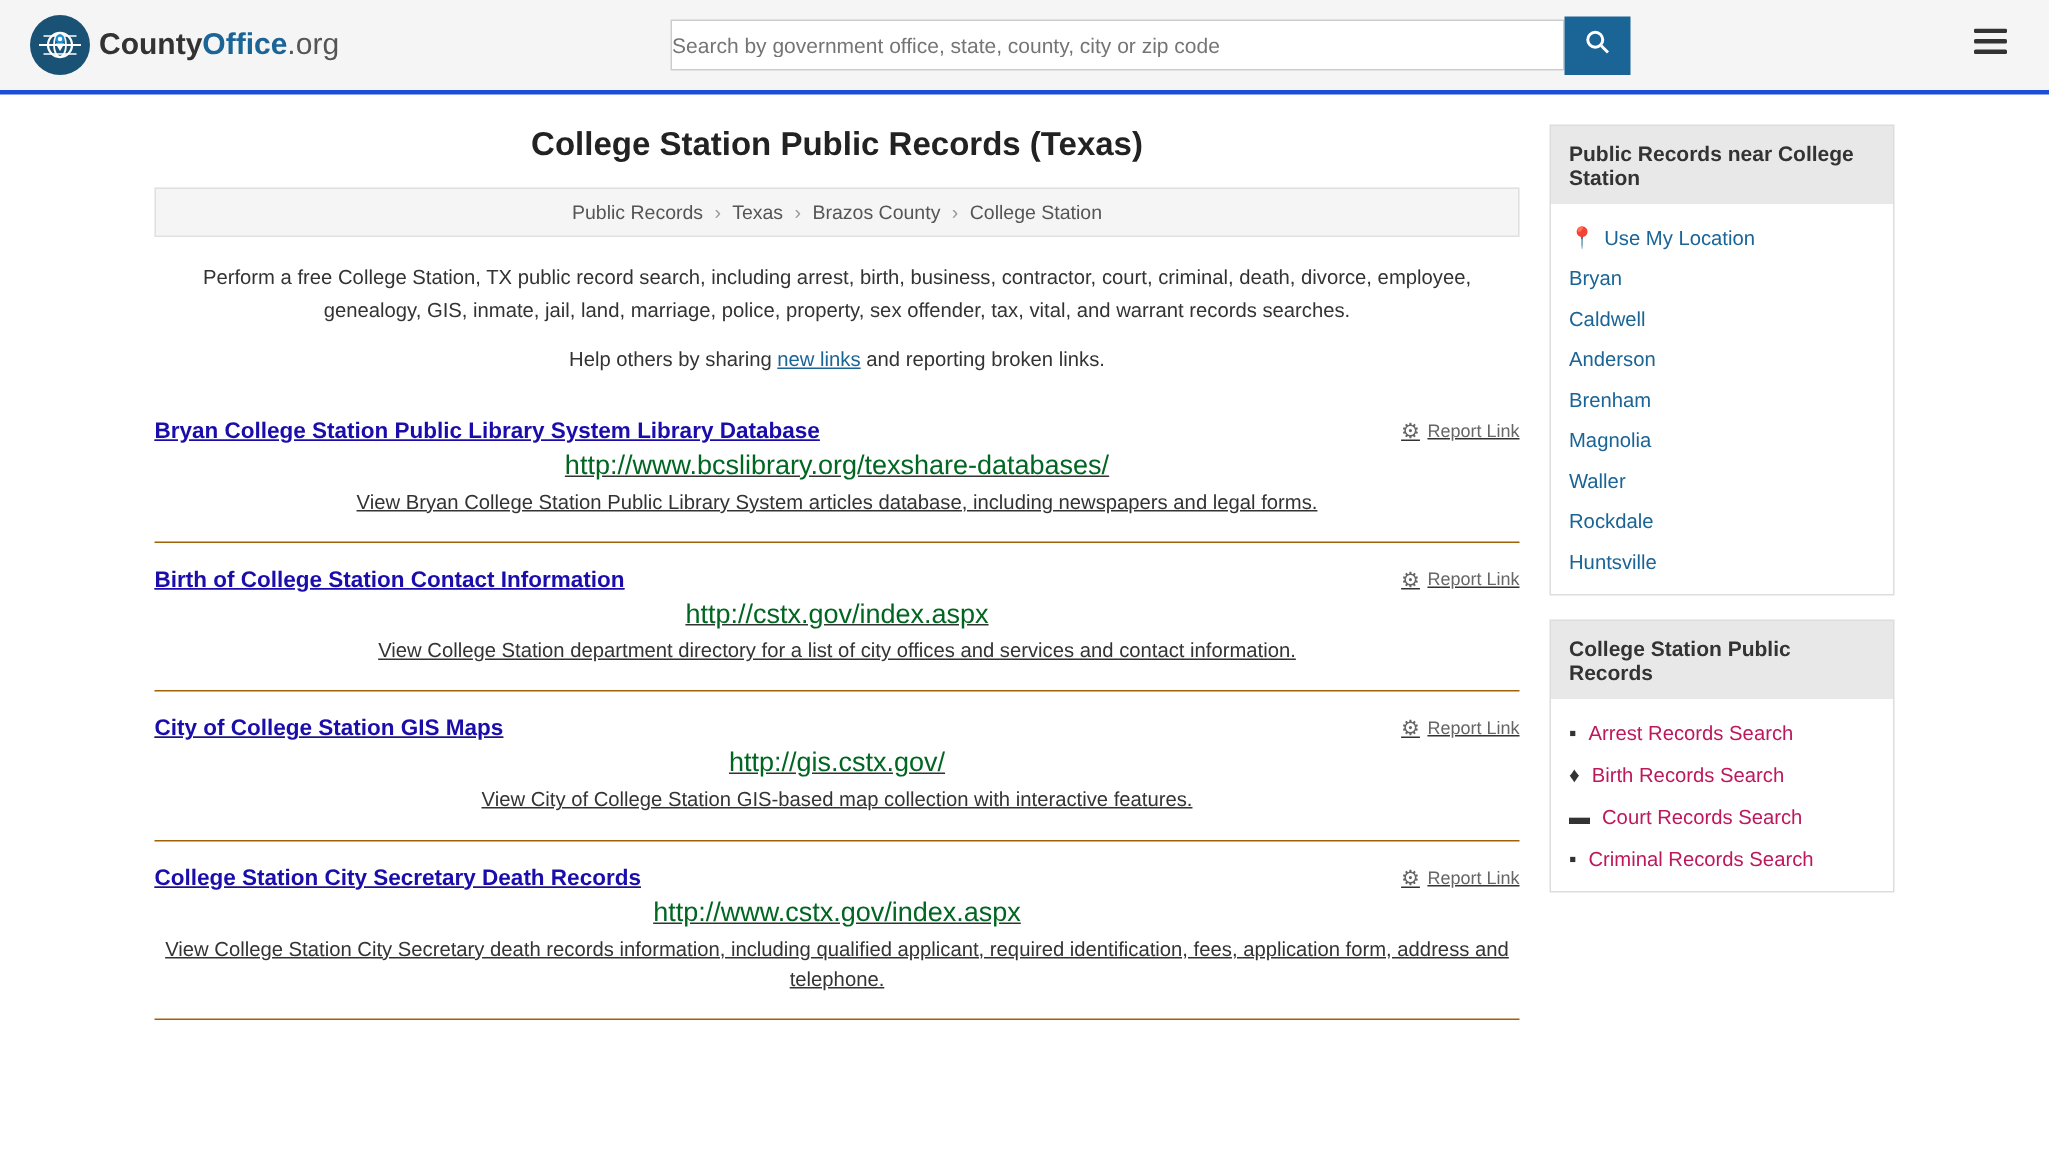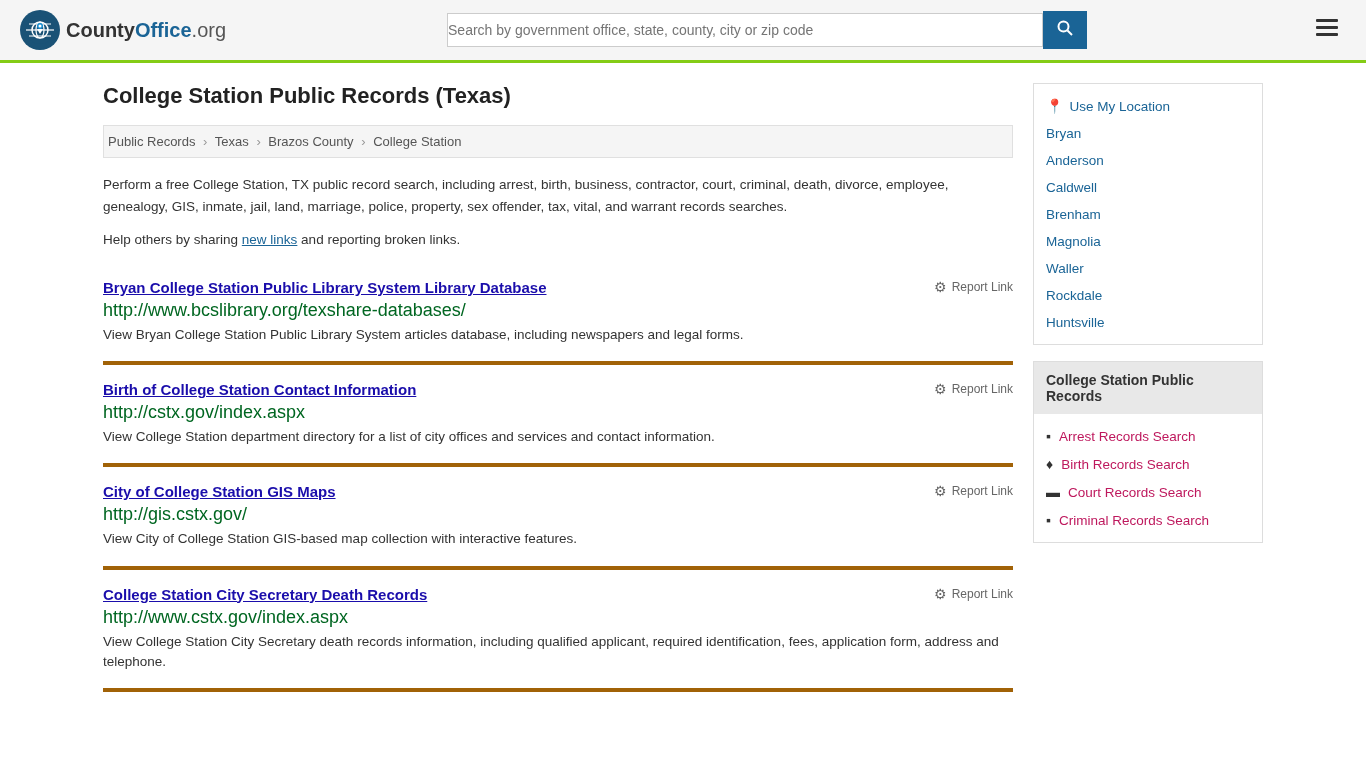--- a/index.html
+++ b/index.html
@@ -1,21 +1,21 @@
 <!DOCTYPE html>
 <html><head>
   <meta charset="utf-8">
   <style>
     * { box-sizing: border-box; margin: 0; padding: 0; }
     body { font-family: Arial, sans-serif; font-size: 14px; color: #333; background: #fff; }
 
     
     .header {
       background: #f5f5f5;
-      border-bottom: 3px solid #84cc16;
+      border-bottom: 3px solid #1d4ed8;
       padding: 10px 20px;
       display: flex;
       align-items: center;
       justify-content: space-between;
     }
     .logo-area {
       display: flex;
       align-items: center;
       gap: 6px;
     }
@@ -81,20 +81,21 @@
       display: flex;
       max-width: 1200px;
       margin: 0 auto;
       padding: 20px;
       gap: 20px;
     }
 
     
     .content-area {
       flex: 1;
+      text-align: center;
     }
     .page-title {
       font-size: 22px;
       font-weight: bold;
       color: #222;
       margin-bottom: 16px;
     }
     .breadcrumb {
       background: #f5f5f5;
       border: 1px solid #e0e0e0;
@@ -117,22 +118,23 @@
       line-height: 1.6;
       color: #333;
       margin-bottom: 12px;
     }
     .description a {
       color: #1a6496;
     }
 
     
     .result-item {
-      border-bottom: 4px solid #a16207;
+      border-bottom: 1px solid #a16207;
       padding: 16px 0;
+      text-decoration: underline;
     }
     .result-header {
       display: flex;
       align-items: flex-start;
       justify-content: space-between;
       margin-bottom: 4px;
     }
     .result-title {
       font-size: 15px;
       font-weight: bold;
@@ -322,34 +324,35 @@
     <div class="result-url">http://www.cstx.gov/index.aspx</div>
     <div class="result-desc">View College Station City Secretary death records information, including qualified applicant, required identification, fees, application form, address and telephone.</div>
   </div>
       </div>
 
   </div>
 
   <aside class="sidebar">
 
     <div class="sidebar-section">
+      <div class="sidebar-header">Public Records near College Station</div>
       <div class="sidebar-content">
         <div class="sidebar-item">
           <span class="location-icon">📍</span>
           <a href="#">Use My Location</a>
         </div>
         <div id="nearby-cities-container">
             <div class="sidebar-item">
               <a href="#">Bryan</a>
             </div>
             <div class="sidebar-item">
+              <a href="#">Caldwell</a>
+            </div>
+            <div class="sidebar-item">
               <a href="#">Anderson</a>
-            </div>
-            <div class="sidebar-item">
-              <a href="#">Caldwell</a>
             </div>
             <div class="sidebar-item">
               <a href="#">Brenham</a>
             </div>
             <div class="sidebar-item">
               <a href="#">Magnolia</a>
             </div>
             <div class="sidebar-item">
               <a href="#">Waller</a>
             </div>

